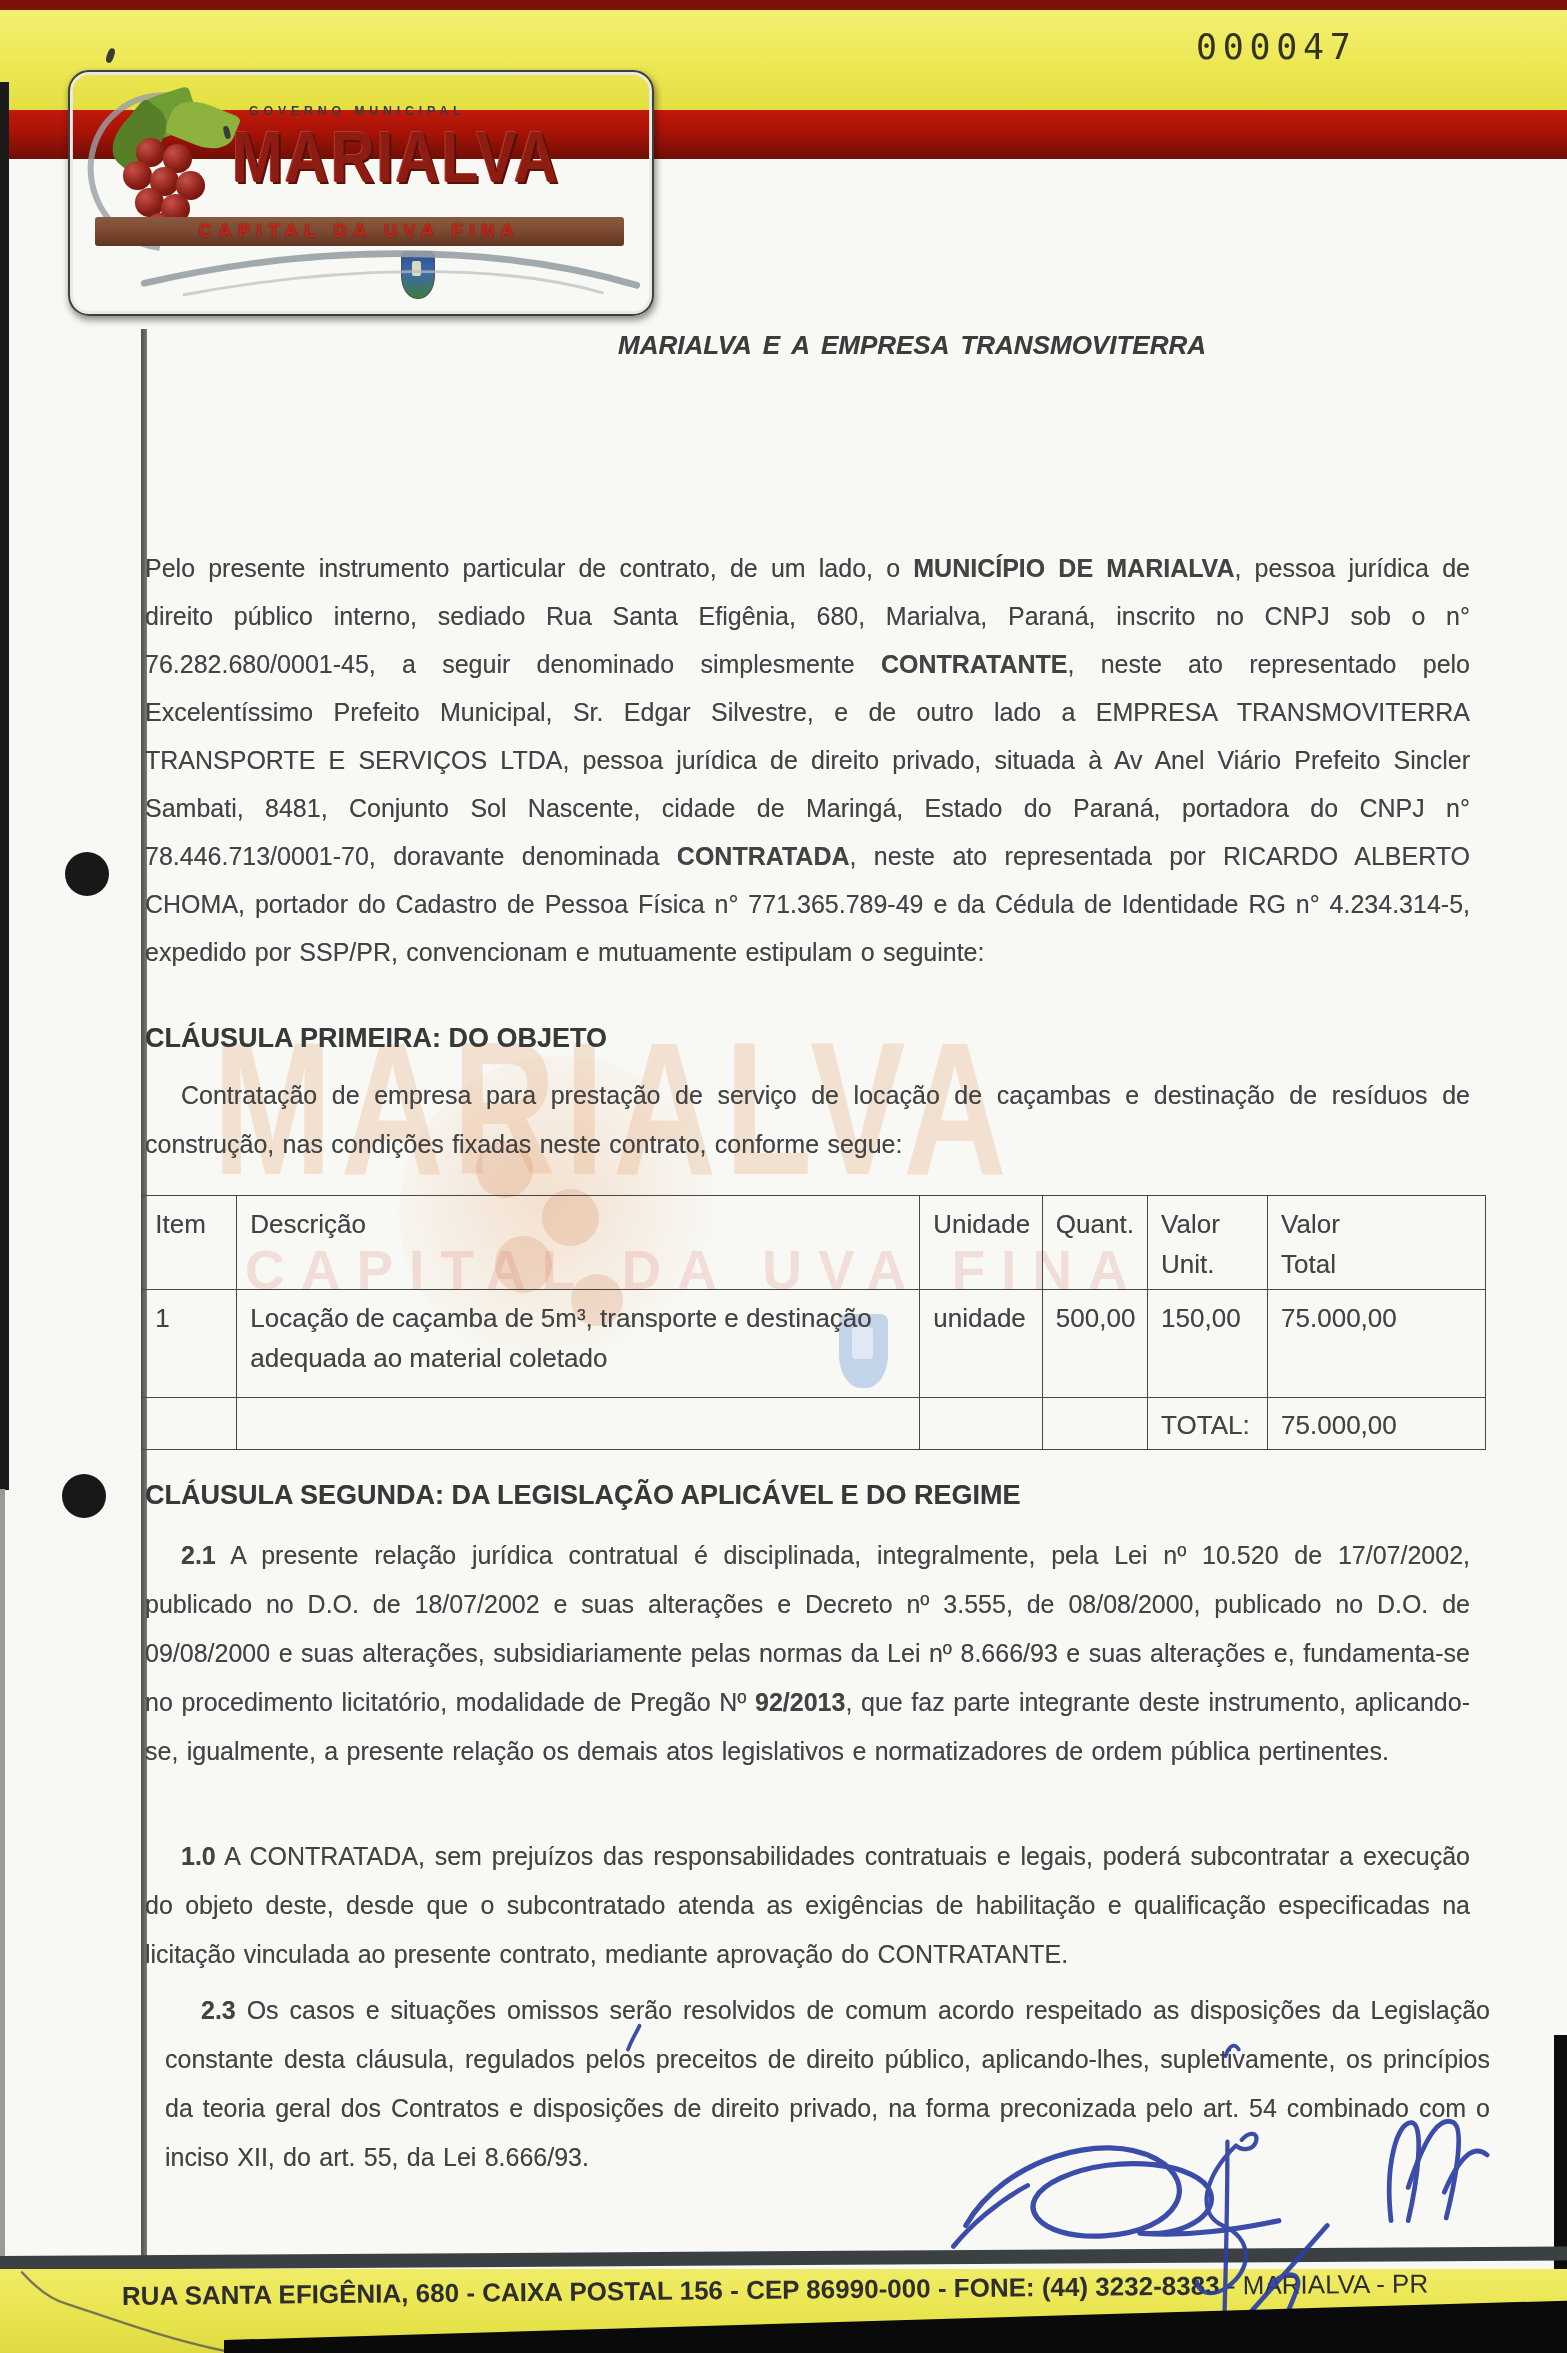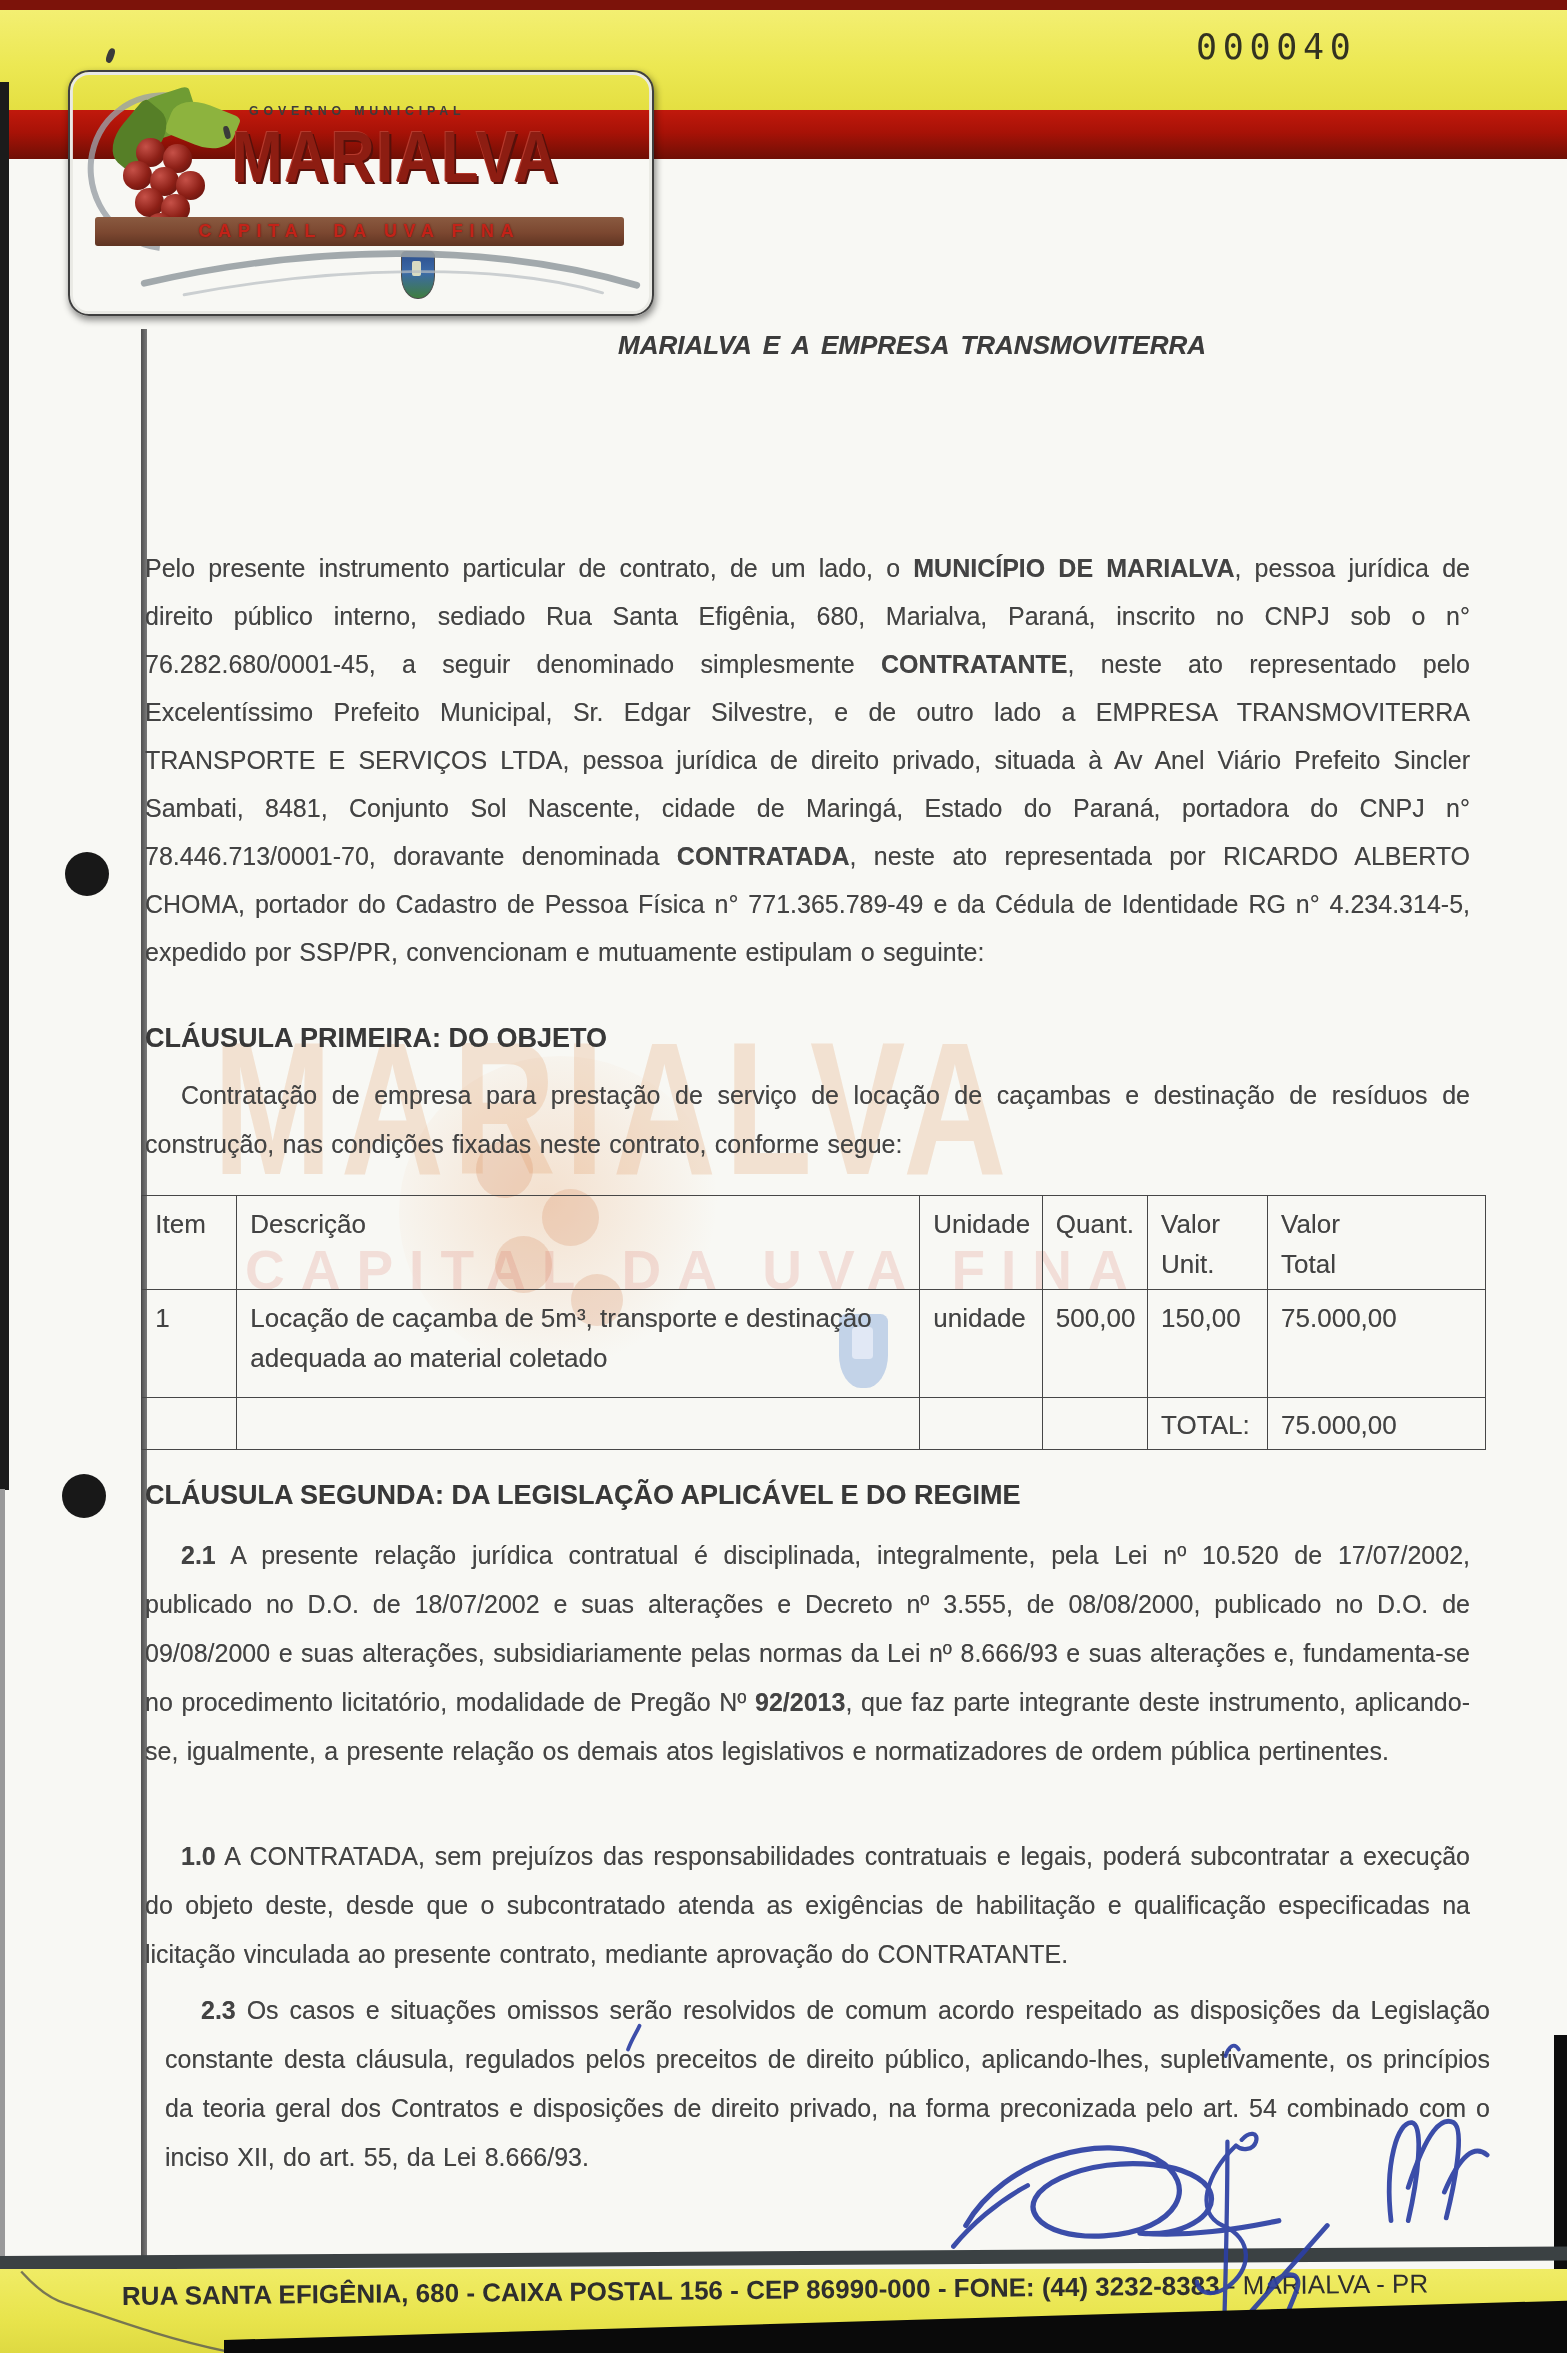--- a/index.html
+++ b/index.html
@@ -110,21 +110,21 @@
   b{font-weight:bold;}
 </style>
 </head>
 <body>
 
 <div id="page">
 
   <div class="band-top-edge"></div>
   <div class="band-yellow"></div>
   <div class="band-red"></div>
-  <div class="stamp">000040</div>
+  <div class="stamp">000047</div>
 
   <div class="logo-card">
     <div class="grape-blob">
       <div class="arc"></div>
       <div class="leaf l1"></div>
       <div class="leaf l2"></div>
       <div class="leaf l3"></div>
       <div class="grape" style="left:49px;top:49px;"></div>
       <div class="grape" style="left:76px;top:55px;"></div>
       <div class="grape" style="left:36px;top:72px;"></div>

